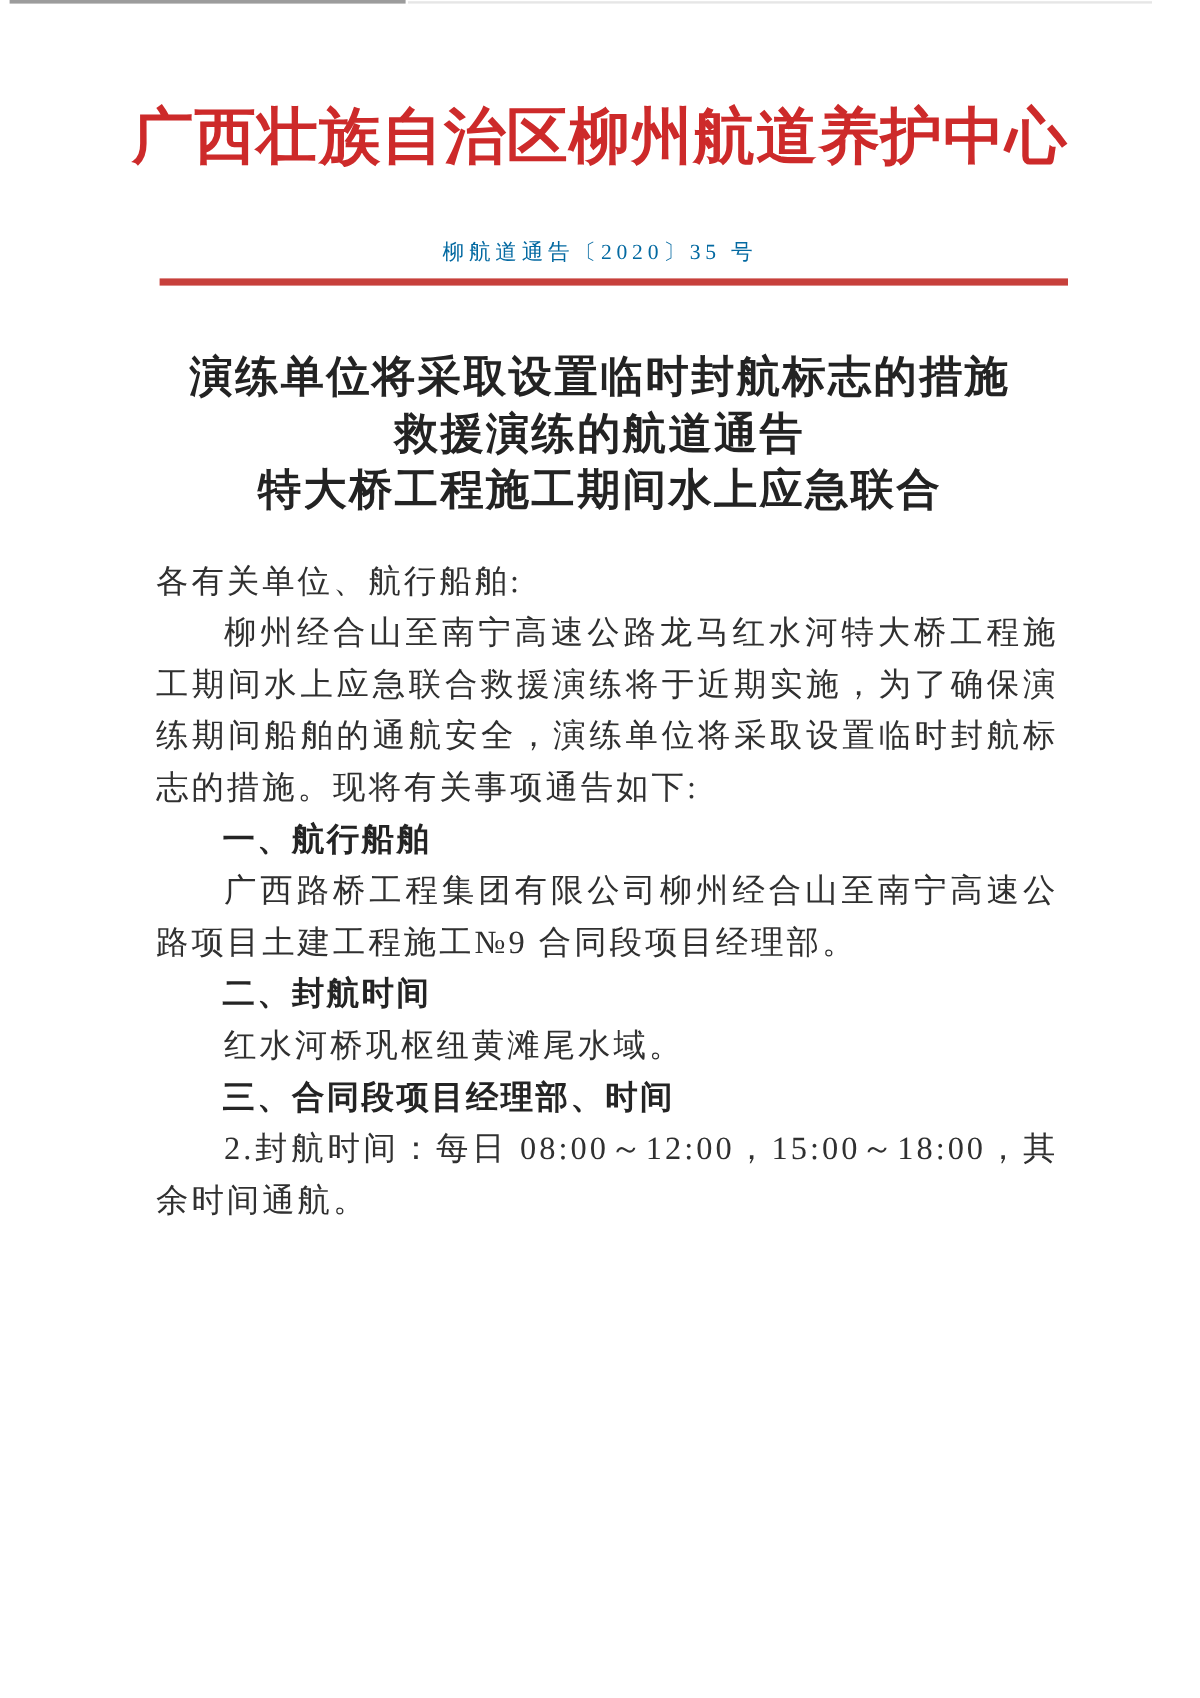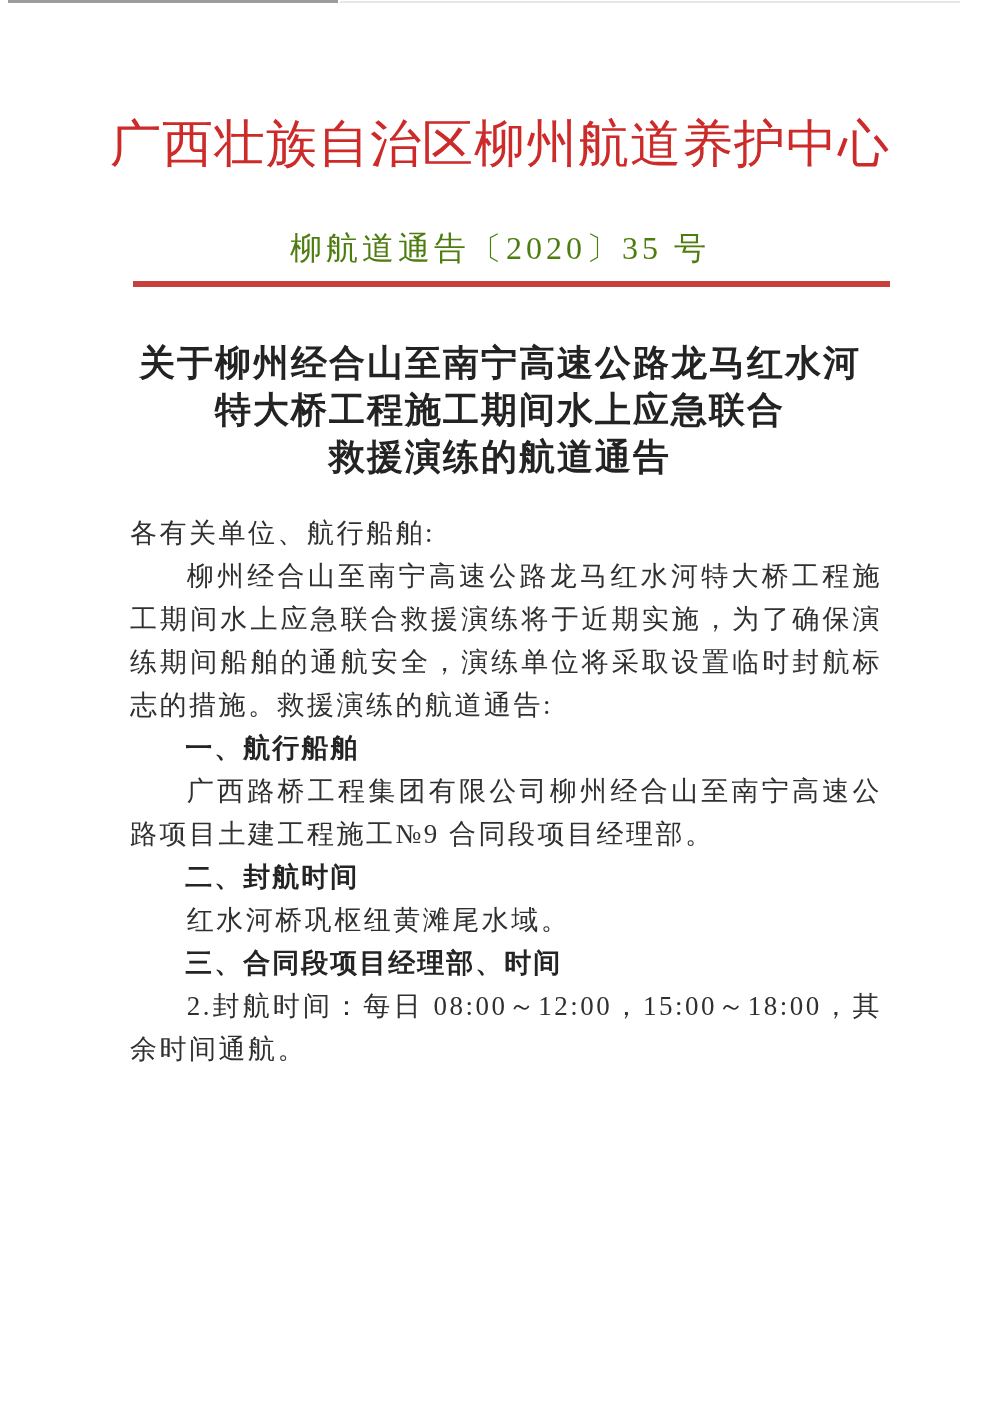--- a/index.html
+++ b/index.html
@@ -29,43 +29,43 @@
     position: absolute;
     top: 1px;
     left: 340px;
     width: 620px;
     height: 2px;
     background: #9a9a9a;
     opacity: 0.25;
   }
 
   .org-title {
-    padding-top: 113px;
+    padding-top: 84px;
     text-align: center;
     color: #cd2a2a;
-    font-weight: normal;
+    font-weight: bold;
   }
   .org-title-line1 {
     font-size: 51px;
     line-height: 1.25;
     letter-spacing: 1px;
   }
   .org-title-line2 {
     font-size: 59px;
     line-height: 1;
     margin-top: 34px;
     letter-spacing: 4px;
   }
 
   .doc-number {
     margin-top: 50px;
     text-align: center;
-    font-size: 32px;
+    font-size: 18px;
     letter-spacing: 4px;
-    color: #4d7c0f;
+    color: #0369a1;
   }
 
   .red-divider {
     margin-left: 133px;
     margin-top: 10px;
     width: 757px;
     height: 6px;
     background: #c7403b;
   }
 
@@ -111,28 +111,28 @@
 
   <div class="org-title">
     <div class="org-title-line1">广西壮族自治区柳州航道养护中心</div>
   </div>
 
   <div class="doc-number">柳航道通告〔2020〕35 号</div>
 
   <div class="red-divider"></div>
 
   <div class="doc-title">
-    <div>关于柳州经合山至南宁高速公路龙马红水河</div>
+    <div>演练单位将采取设置临时封航标志的措施</div>
+    <div>救援演练的航道通告</div>
     <div>特大桥工程施工期间水上应急联合</div>
-    <div>救援演练的航道通告</div>
   </div>
 
   <div class="body-text">
     <p>各有关单位、航行船舶:</p>
-    <p class="indent">柳州经合山至南宁高速公路龙马红水河特大桥工程施工期间水上应急联合救援演练将于近期实施，为了确保演练期间船舶的通航安全，演练单位将采取设置临时封航标志的措施。救援演练的航道通告:</p>
+    <p class="indent">柳州经合山至南宁高速公路龙马红水河特大桥工程施工期间水上应急联合救援演练将于近期实施，为了确保演练期间船舶的通航安全，演练单位将采取设置临时封航标志的措施。现将有关事项通告如下:</p>
 
     <p class="section-heading">一、航行船舶</p>
     <p class="indent">广西路桥工程集团有限公司柳州经合山至南宁高速公路项目土建工程施工№9 合同段项目经理部。</p>
 
     <p class="section-heading">二、封航时间</p>
     <p class="indent">红水河桥巩枢纽黄滩尾水域。</p>
 
     <p class="section-heading">三、合同段项目经理部、时间</p>
     <p class="indent">2.封航时间：每日 08:00～12:00，15:00～18:00，其余时间通航。</p>
   </div>

